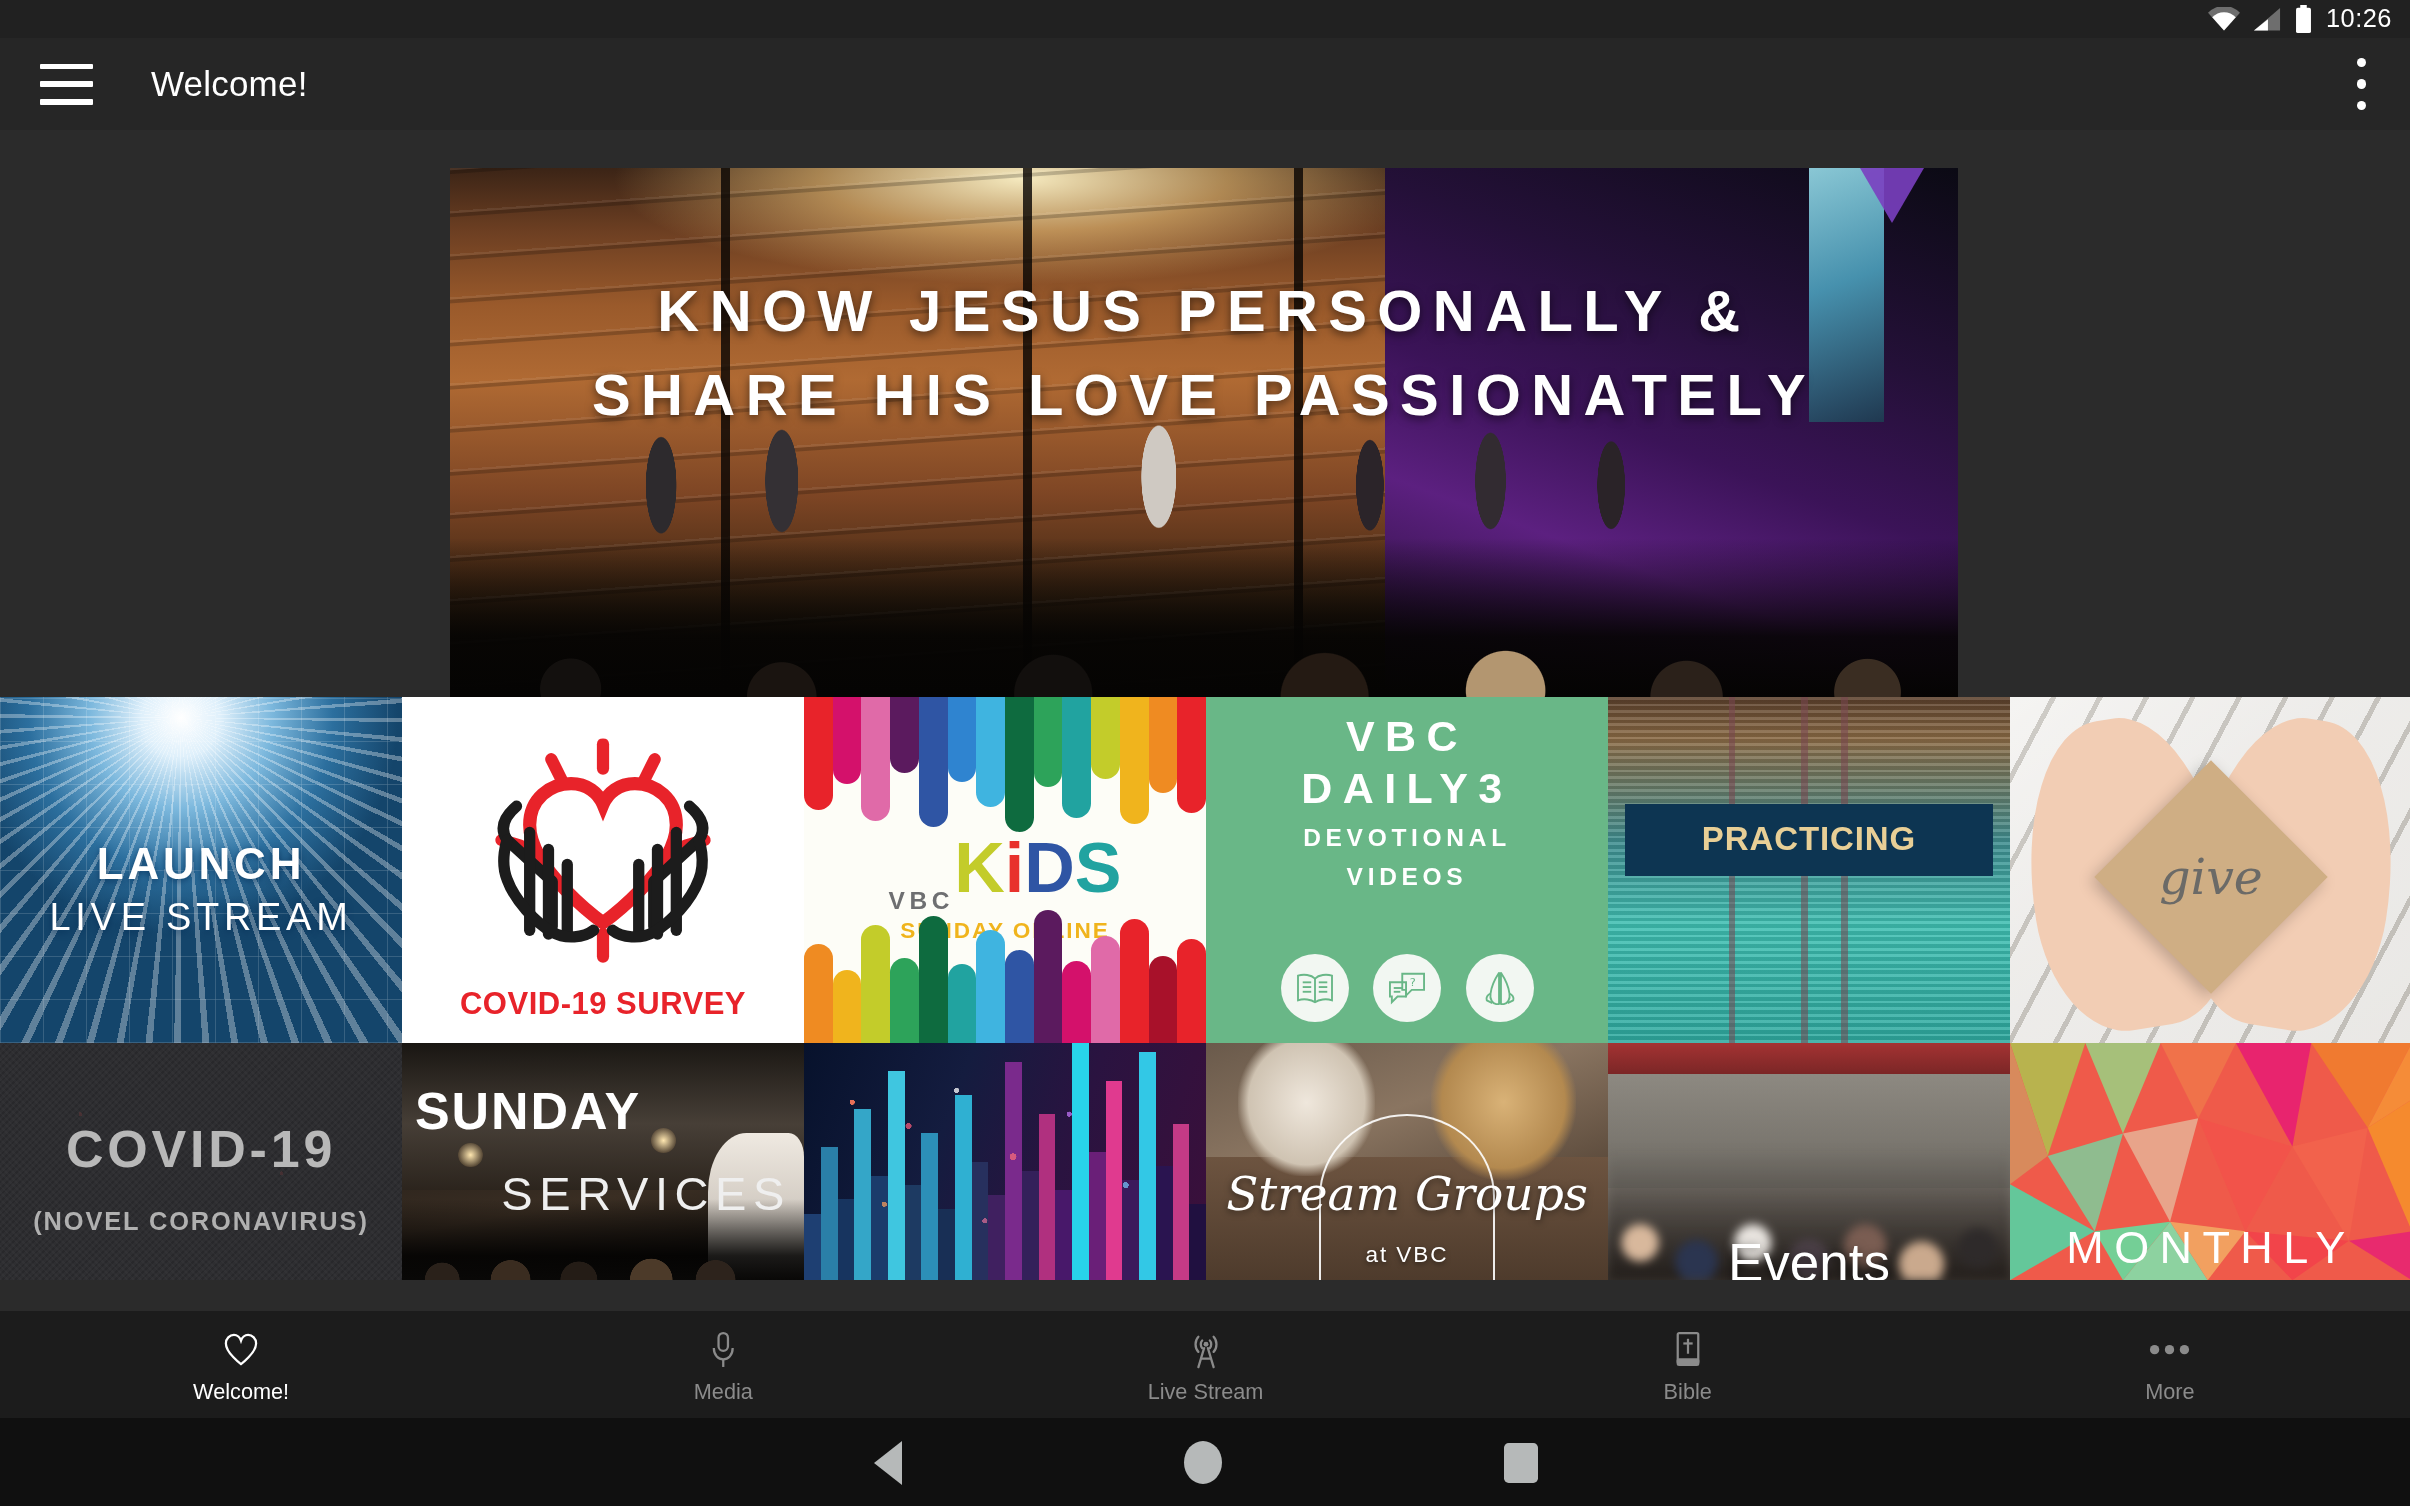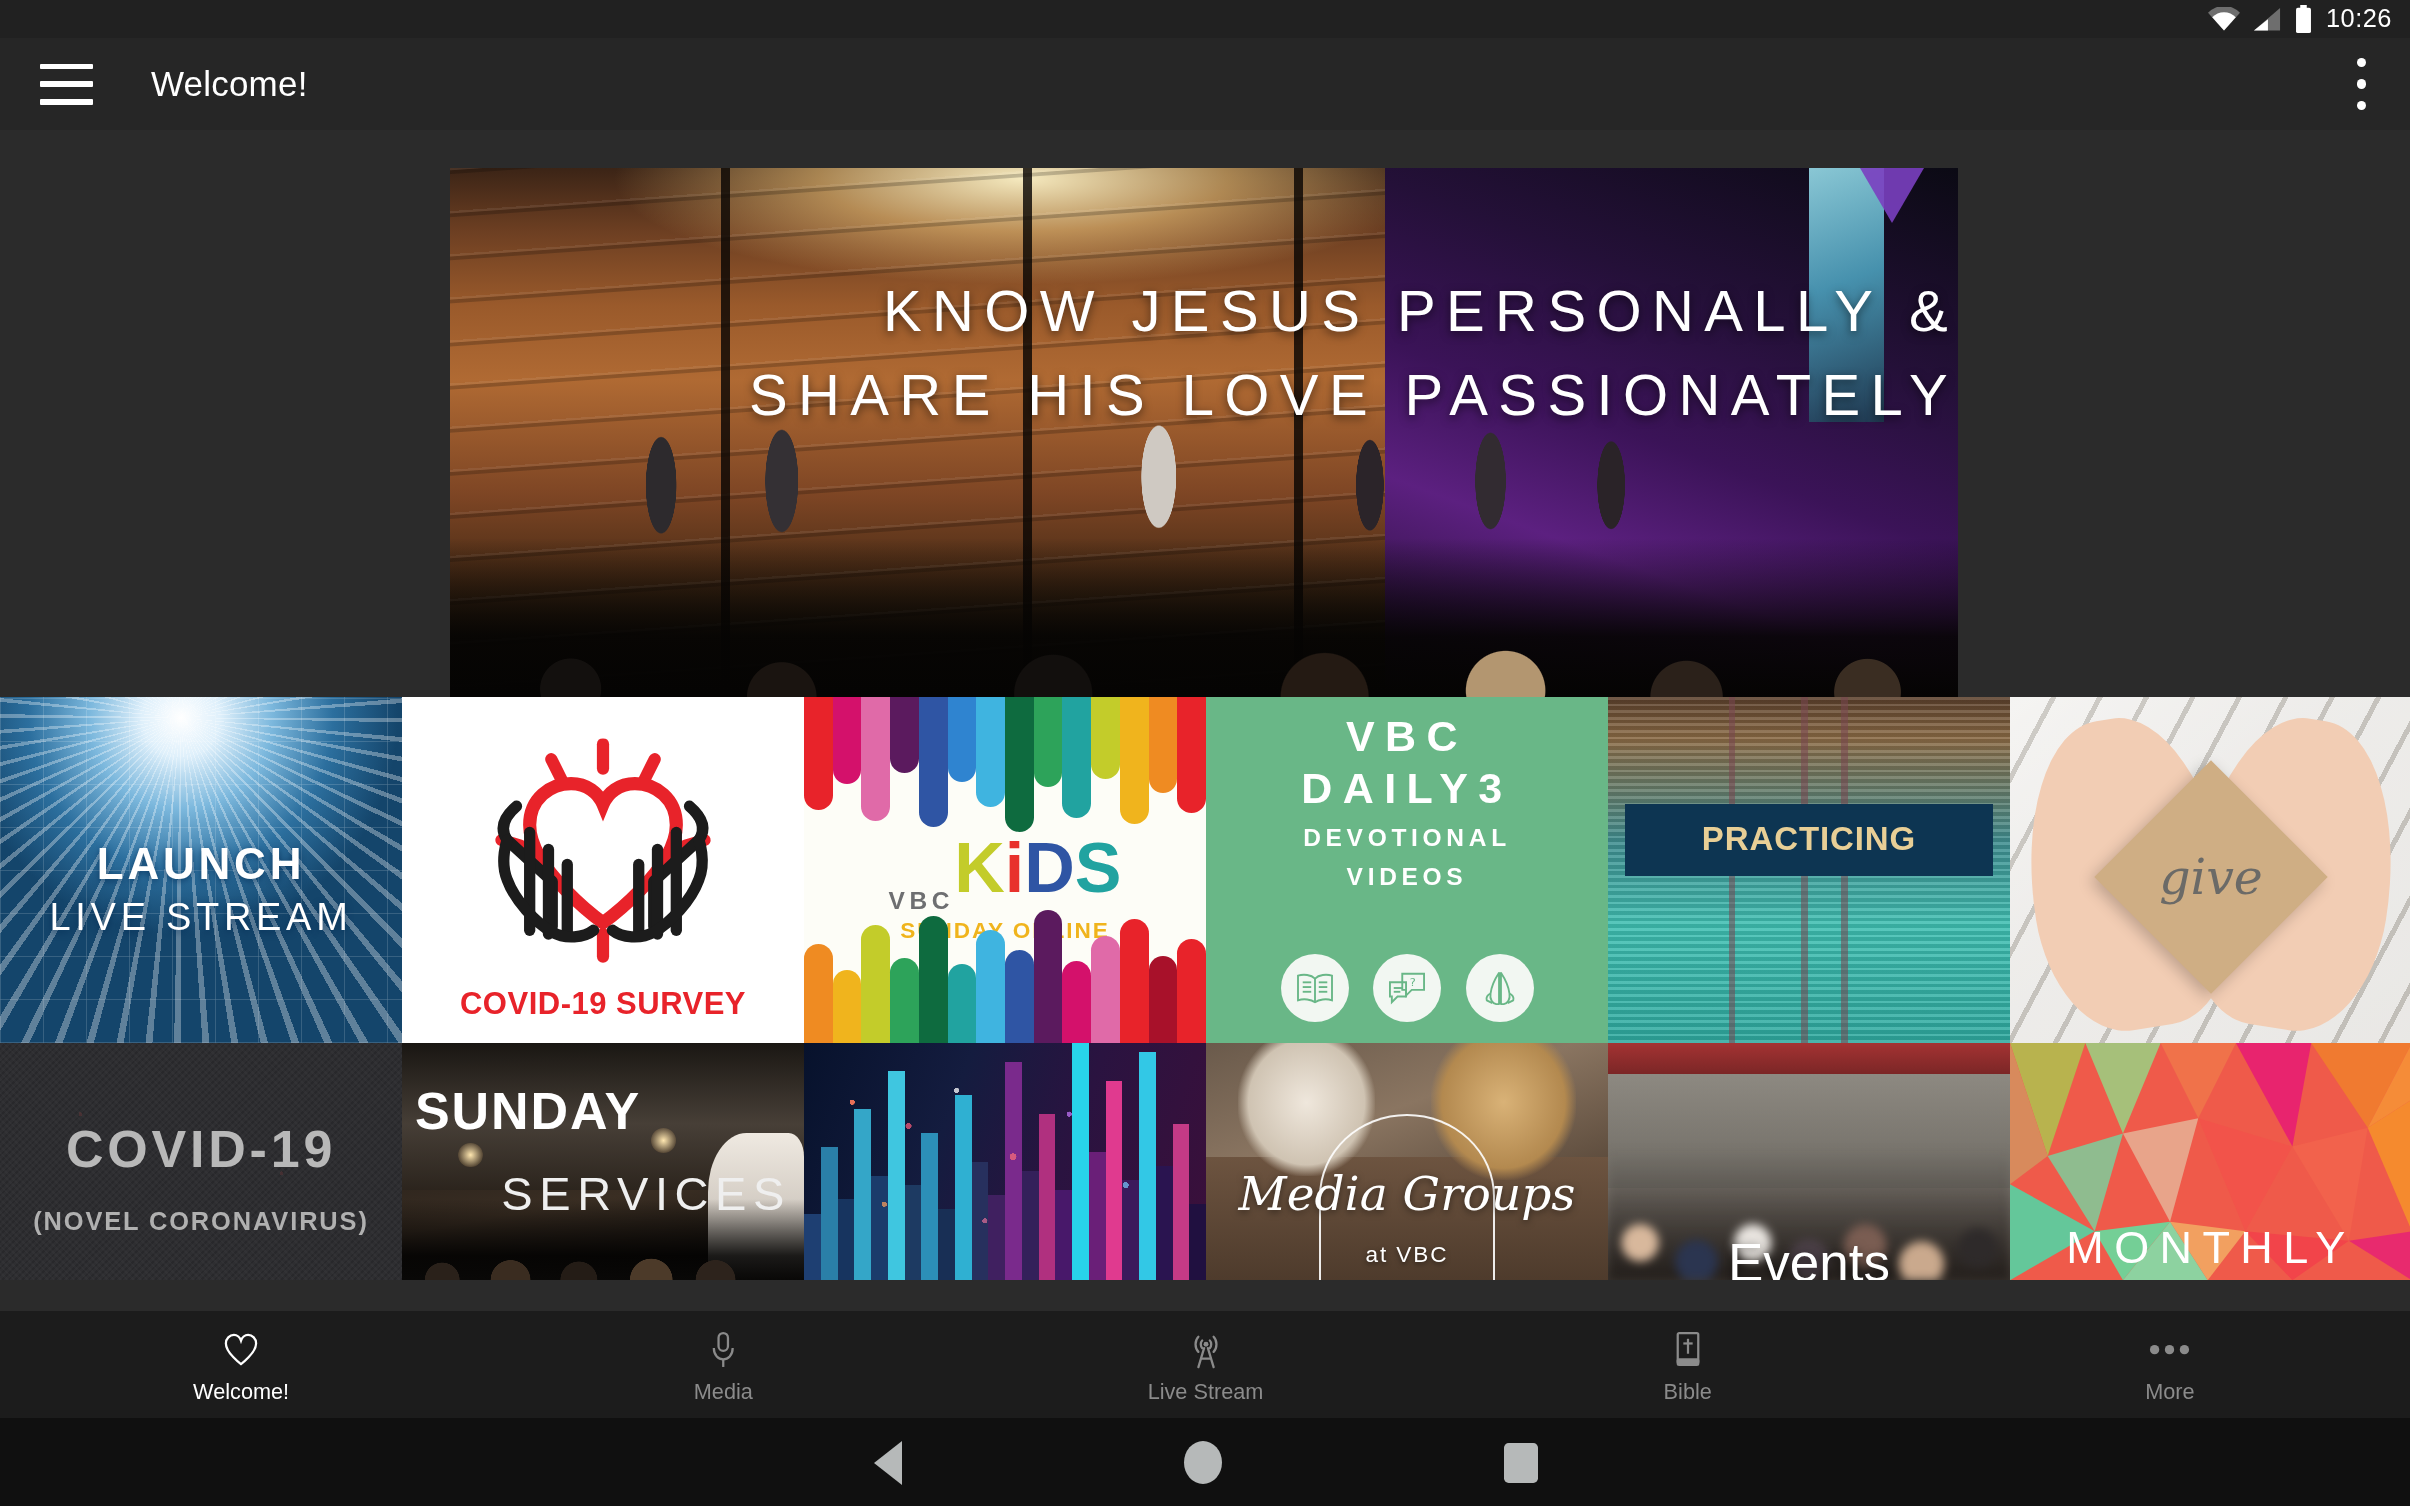--- a/index.html
+++ b/index.html
@@ -62,23 +62,23 @@
       radial-gradient(circle 47px at 94% 97%, #3a2d22 0 70%, transparent 72%),
       linear-gradient(180deg, rgba(0,0,0,0) 0%, rgba(5,4,3,.92) 62%, #050403 100%); }
   .hero-figs{ position:absolute; left:0; right:0; bottom:24%; height:40%;
     background:
       radial-gradient(ellipse 21px 66px at 14% 60%, #2d2a2d 0 72%, transparent 74%),
       radial-gradient(ellipse 22.6px 70px at 22% 58%, #343034 0 72%, transparent 74%),
       radial-gradient(ellipse 24.5px 72px at 47% 56%, #cfc9c2 0 70%, transparent 72%),
       radial-gradient(ellipse 19px 62px at 61% 60%, #2b2429 0 72%, transparent 74%),
       radial-gradient(ellipse 21px 66px at 69% 58%, #322b31 0 72%, transparent 74%),
       radial-gradient(ellipse 19px 60px at 77% 60%, #2a2328 0 72%, transparent 74%); }
-  #hero-text{ position:absolute; left:0; right:0; top:19%; text-align:right;
+  #hero-text{ position:absolute; left:0; right:0; top:19%; text-align:center;
     color:#fff; font-size:58px; letter-spacing:10.4px; line-height:1.45;
-    font-weight:400; text-shadow:0 2.8px 9.4px rgba(0,0,0,.55); }
+    font-weight:700; text-shadow:0 2.8px 9.4px rgba(0,0,0,.55); }
 
   
   #tile-grid{ position:absolute; left:0; top:567px; width:2411px; }
   .tile-row{ display:flex; width:2411px; }
   .tile{ position:relative; width:402px; height:346px; overflow:hidden;
     flex:0 0 402px; }
   .tile.row2{ height:237px; }
   .tile-inner{ position:absolute; inset:0; }
 
   
@@ -525,21 +525,21 @@
             <div class="dots"></div>
           </div>
         </div>
 
         <div class="tile row2">
           <div class="tile-inner t-groups">
             <div class="tbl"></div>
             <div class="hair1"></div>
             <div class="hair2"></div>
             <div class="arc"></div>
-            <div class="sg">Media Groups</div>
+            <div class="sg">Stream Groups</div>
             <div class="at">at VBC</div>
           </div>
         </div>
 
         <div class="tile row2">
           <div class="tile-inner t-events">
             <div class="ceil"></div>
             <div class="wall"></div>
             <div class="people"></div>
             <div class="ev">Events</div>

